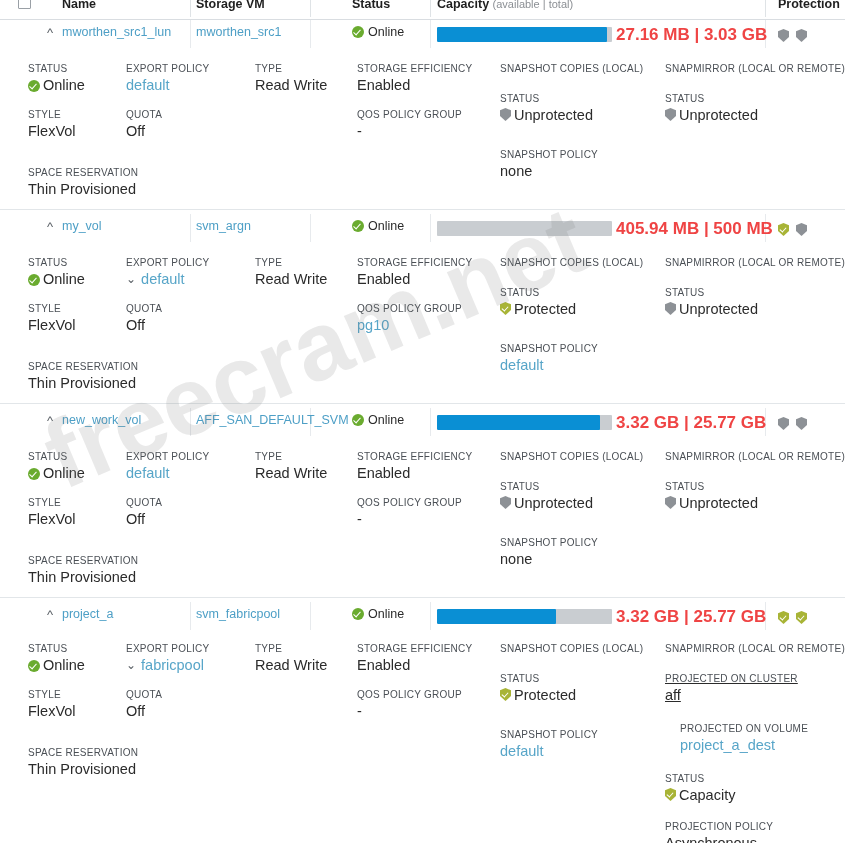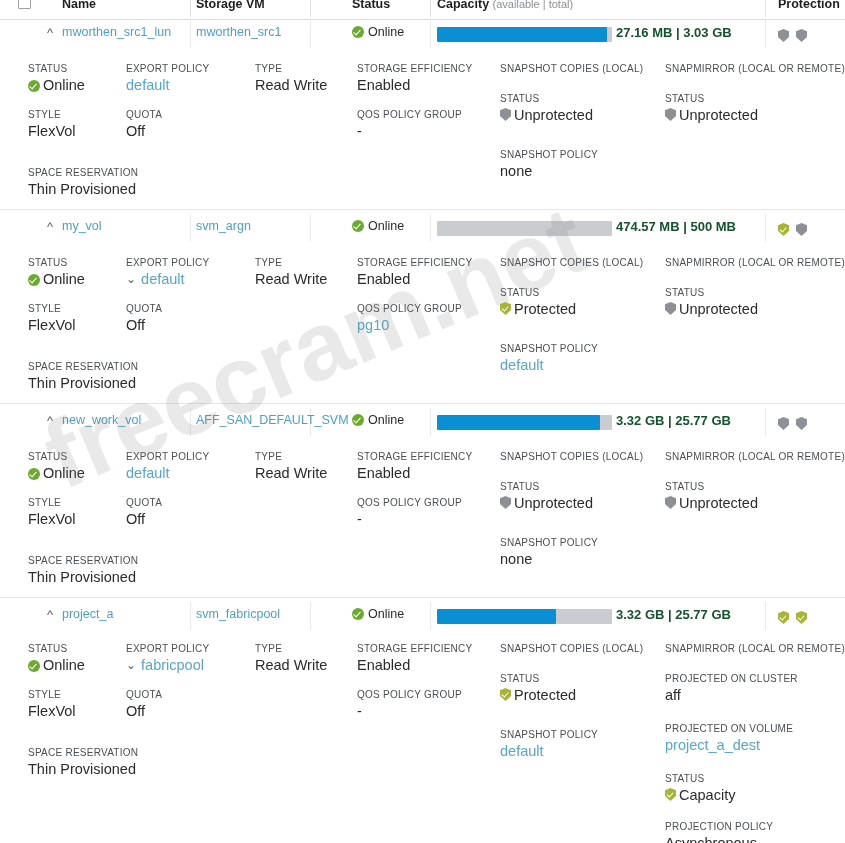--- a/index.html
+++ b/index.html
@@ -48,21 +48,21 @@
   }
   .vstatus .ok{margin-right:4px;}
   .bar{
     position:absolute;left:437px;top:11px;width:175px;height:15px;
     background:#c9cdd1;border-radius:1px;overflow:hidden;
   }
   .bar .fill{height:100%;background:#0a8fd4;border-radius:1px;}
   .bar .fill.lite{background:#c9cdd1;}
   .vcap{
     position:absolute;left:616px;top:9px;width:132px;text-align:left;
-    font-size:13px;font-weight:bold;color:#14532d;white-space:nowrap;
+    font-size:17px;font-weight:bold;color:#ef4444;white-space:nowrap;
   }
   .vprot{position:absolute;left:778px;top:10px;white-space:nowrap;}
   .vprot .sh{margin-right:7px;}
 
   
   .detail{position:absolute;left:0;width:845px;z-index:3;}
   .detail .fld{position:absolute;white-space:nowrap;}
   .lbl{
     font-size:10px;letter-spacing:.25px;color:#4a4f55;
     text-transform:uppercase;font-weight:normal;line-height:12px;
@@ -205,21 +205,21 @@
     <div class="vdiv" style="left:310px;"></div>
     <div class="vdiv" style="left:430px;"></div>
     <div class="vdiv" style="left:765px;"></div>
     <div class="chev">^</div>
     <div class="vname">my_vol</div>
     <div class="vsvm">svm_argn</div>
     <div class="vstatus"><span class="ok"></span><span>Online</span></div>
     <div class="bar">
         <div class="fill lite" style="width: 0%;"></div>
       </div>
-    <div class="vcap">474.57 MB | 500 MB</div>
+    <div class="vcap">405.94 MB | 500 MB</div>
     <div class="vprot">
       <span class="sh green"></span><span class="sh"></span>
     </div>
   </div>
 
   <div class="detail" style="top:249px;">
     <div class="fld" style="left:28px;top:8px;">
       <div class="lbl">STATUS</div>
       <div class="val"><span class="ok"></span><span>Online</span></div>
     </div>
@@ -398,25 +398,25 @@
       <div class="val">-</div>
     </div>
     <div class="fld" style="left:500px;top:38px;">
       <div class="lbl">STATUS</div>
       <div class="val"><span class="sh green"></span><span>Protected</span></div>
     </div>
     <div class="fld" style="left:500px;top:94px;">
       <div class="lbl">SNAPSHOT POLICY</div>
       <div class="val link">default</div>
     </div>
-    <div class="fld" style="left:665px;top:38px;">
+    <div class="fld" style="left:665px;top:38px;text-decoration:underline;">
       <div class="lbl">PROJECTED ON CLUSTER</div>
       <div class="val">aff</div>
     </div>
-    <div class="fld" style="left:665px;top:88px;">
+    <div class="fld" style="left:680px;top:88px;">
       <div class="lbl">PROJECTED ON VOLUME</div>
       <div class="val link">project_a_dest</div>
     </div>
     <div class="fld" style="left:665px;top:138px;">
       <div class="lbl">STATUS</div>
       <div class="val"><span class="sh green"></span><span>Capacity</span></div>
     </div>
     <div class="fld" style="left:665px;top:186px;">
       <div class="lbl">PROJECTION POLICY</div>
       <div class="val">Asynchronous</div>

